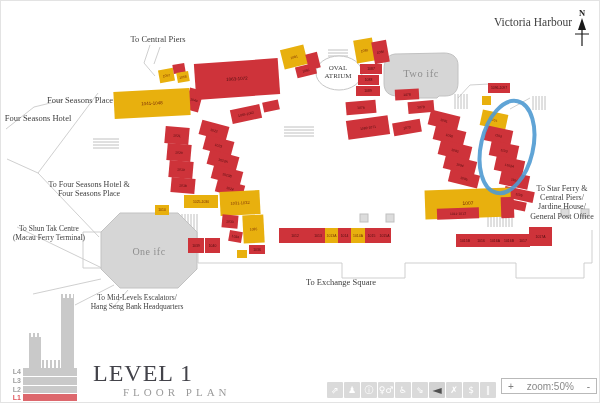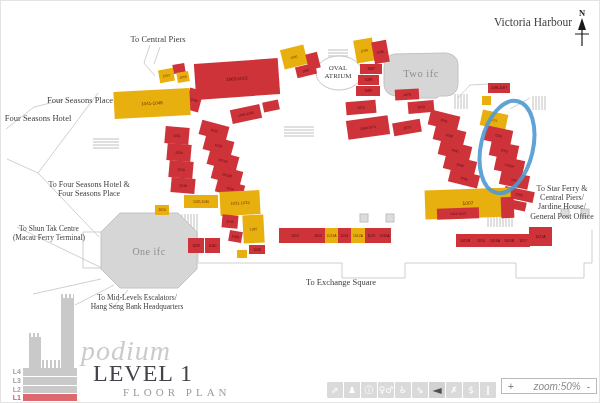--- a/index.html
+++ b/index.html
@@ -25,21 +25,21 @@
   .lvl-bar-active{background:#dd686d;}
   
   .toolbar{position:absolute;left:326px;top:381px;display:flex;gap:1px;}
   .tb-icon{width:16px;height:16px;background:#dadada;color:#fff;font-size:9px;line-height:16px;
            text-align:center;border-radius:1px;cursor:pointer;font-family:"DejaVu Sans",sans-serif;overflow:hidden;}
   .tb-dark{color:#4f4f4f;font-size:12px;background:#d2d2d2;}
   .zoom-box{position:absolute;left:500px;top:377px;width:96px;height:16px;border:1px solid #b9b9b9;background:#fff;
             display:flex;align-items:center;justify-content:space-between;
             font-family:"Liberation Sans",sans-serif;font-size:10px;color:#8a8a8a;box-sizing:border-box;}
   .zoom-btn{padding:0 6px;cursor:pointer;color:#7d7d7d;}
-  .zoom-lbl{flex:1;text-align:right;font-style:italic;}
+  .zoom-lbl{flex:1;text-align:center;}
 </style>
 </head>
 <body>
 
 <div id="stage">
 
   <svg id="map-svg" width="600" height="403" viewBox="0 0 600 403">
 
     <g stroke="#c9c9c9" stroke-width="0.9" fill="none">
       <path d="M149,44 L143,62 L154,75 M159,46 L153,63"></path>
@@ -435,21 +435,20 @@
     <span class="lvl-label" style="top:367px;">L4</span>
     <span class="lvl-bar" style="top:367px;height:8px;"></span>
     <span class="lvl-label" style="top:376px;">L3</span>
     <span class="lvl-bar" style="top:376px;height:8px;"></span>
     <span class="lvl-label" style="top:385px;">L2</span>
     <span class="lvl-bar" style="top:385px;height:7px;"></span>
     <span class="lvl-label lvl-active" style="top:393px;">L1</span>
     <span class="lvl-bar lvl-bar-active" style="top:393px;height:7px;"></span>
   </div>
 
-  <div class="podium">podium</div>
   <div class="level-title">LEVEL 1</div>
   <div class="floor-plan">FLOOR PLAN</div>
 
   <div class="toolbar" id="toolbar">
       <div class="tb-icon">⇗</div>
       <div class="tb-icon">♟</div>
       <div class="tb-icon">ⓘ</div>
       <div class="tb-icon">♀♂</div>
       <div class="tb-icon">♿</div>
       <div class="tb-icon">⇘</div>

